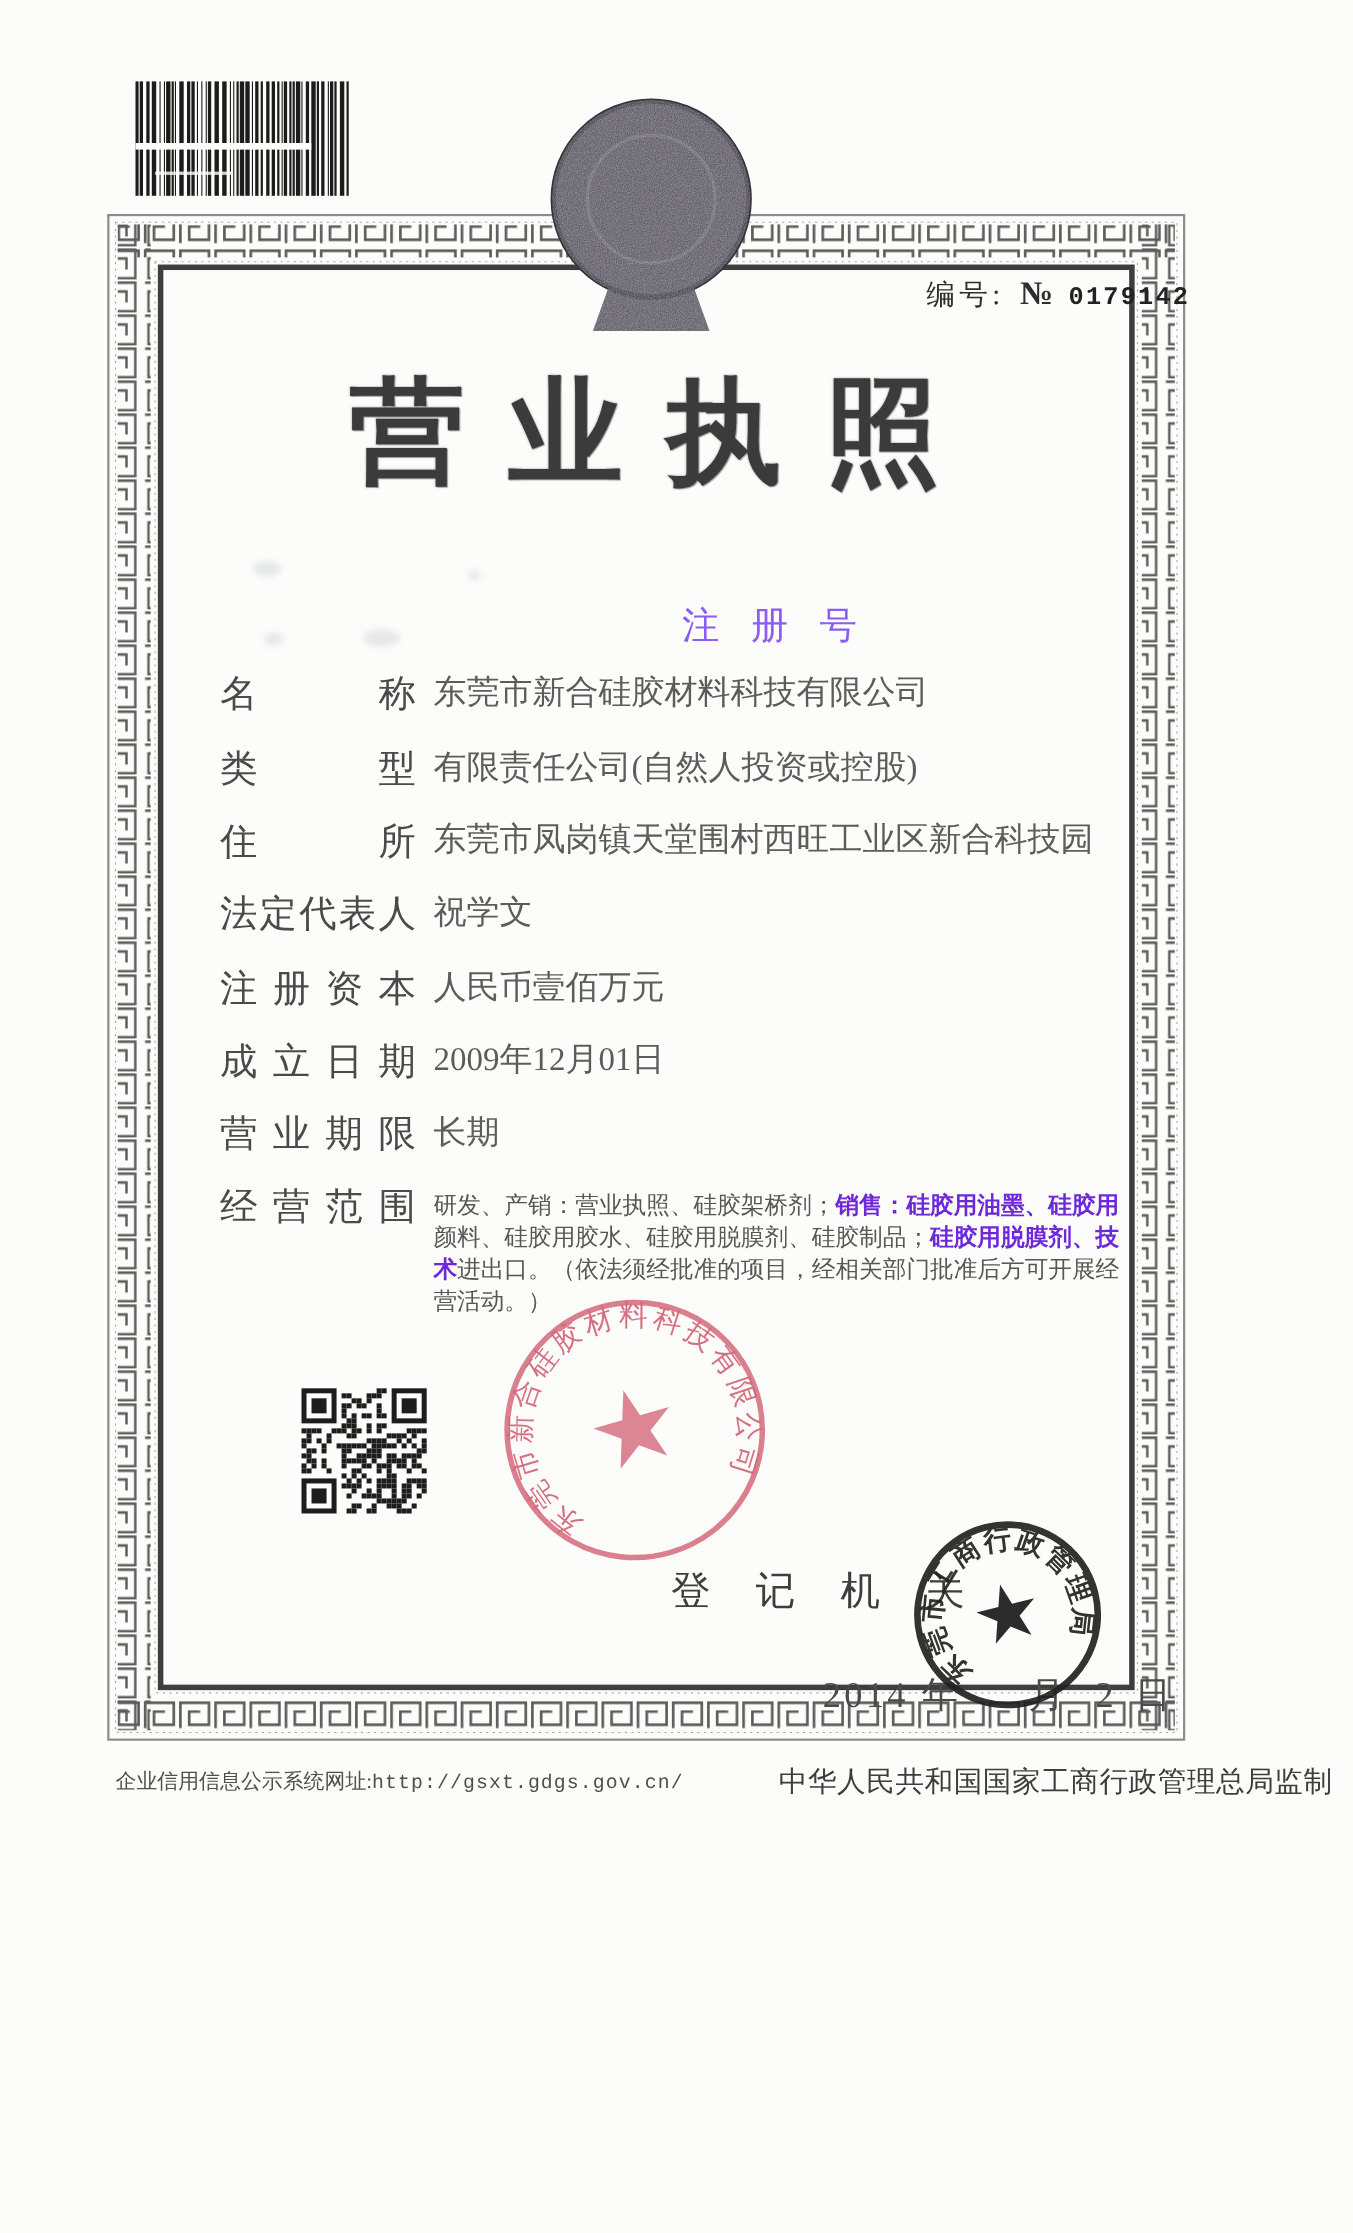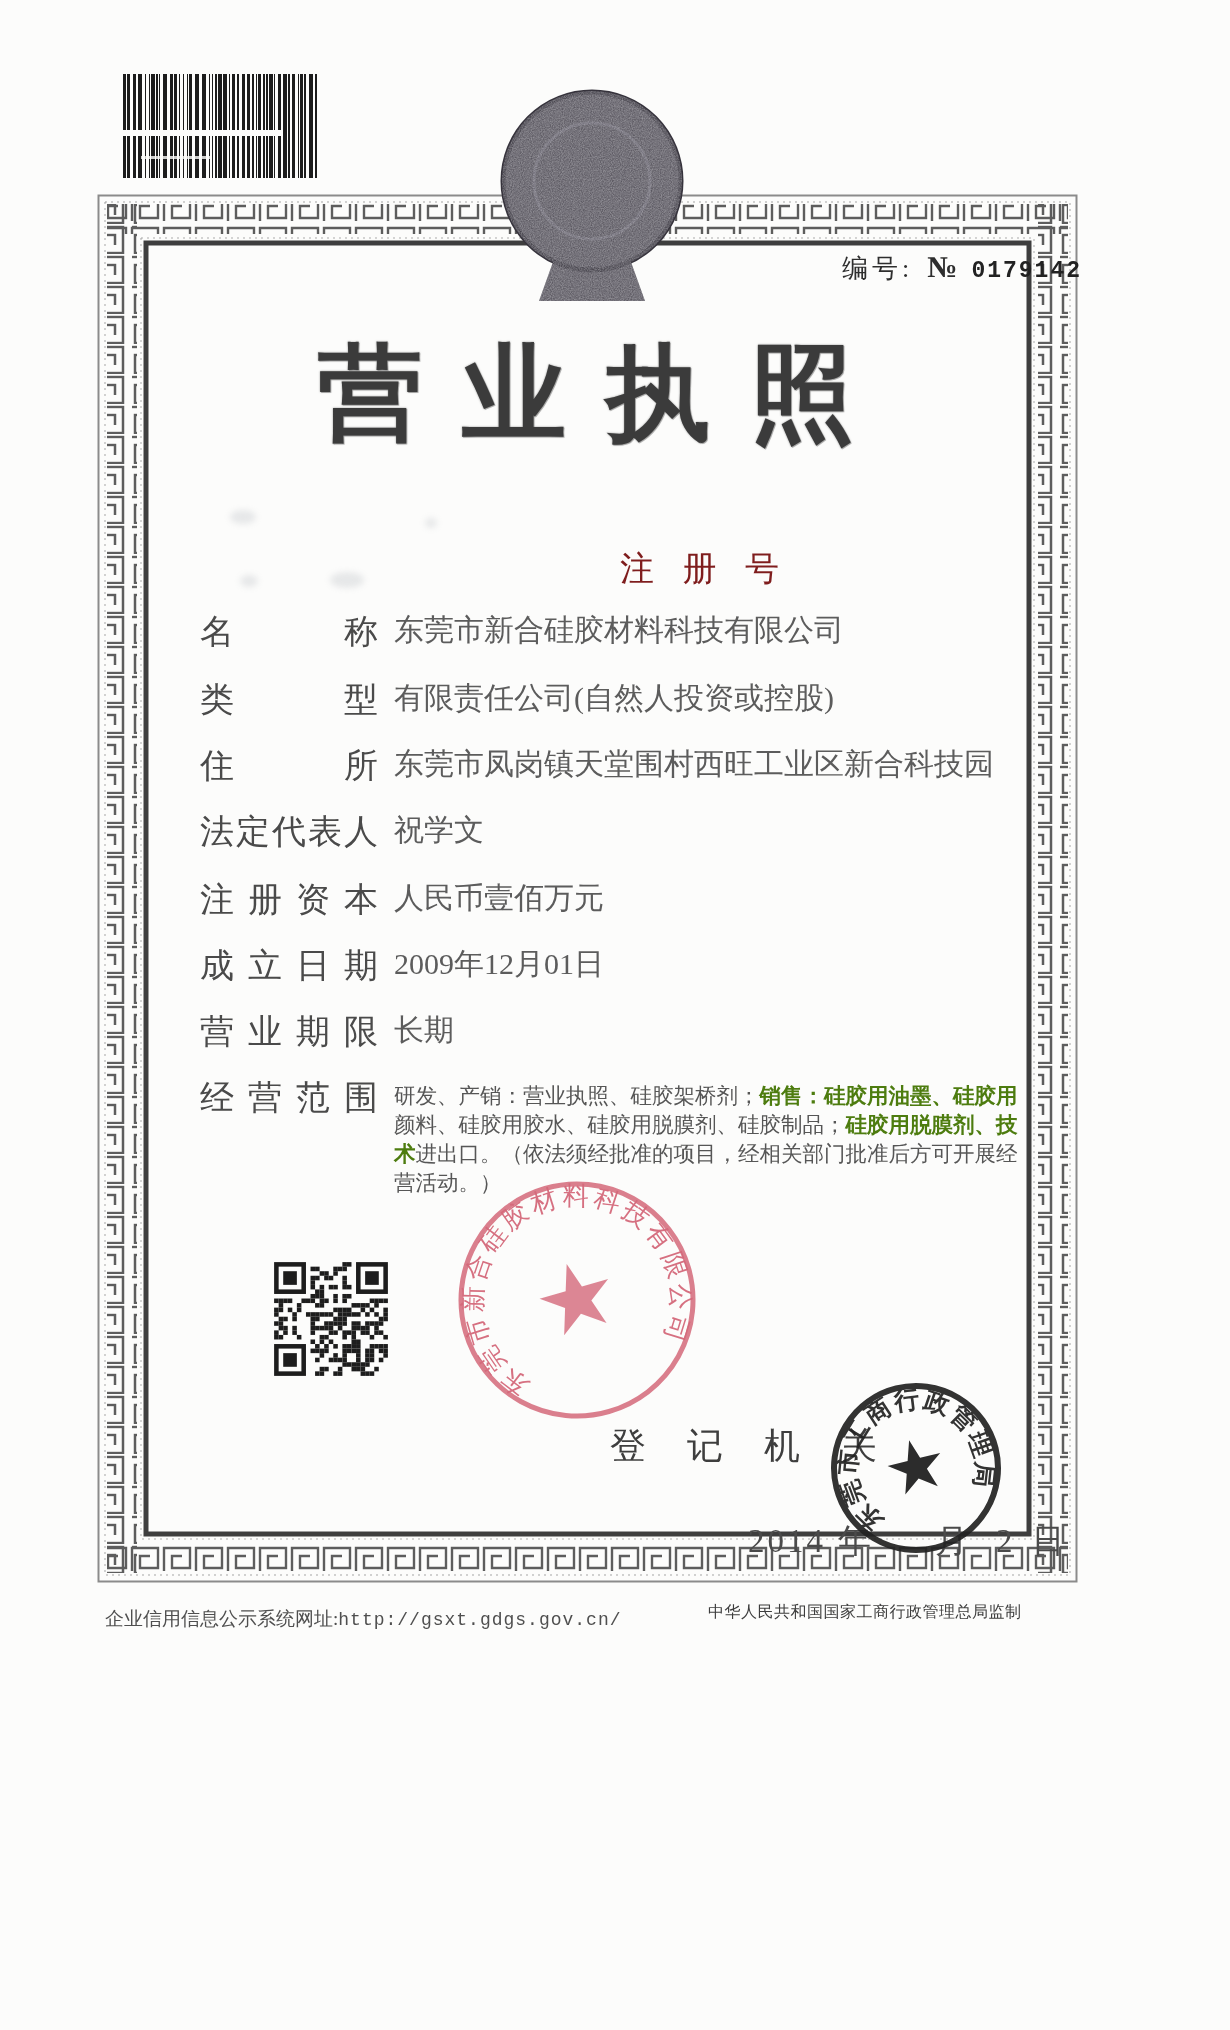--- a/index.html
+++ b/index.html
@@ -24,48 +24,48 @@
   .license-title{
     left:278px;top:338px;width:560px;text-align:center;
     font-size:104px;font-weight:bold;line-height:1.08;
     letter-spacing:40px;text-indent:40px;color:#3b3b3b;
     text-shadow:0 0 2px rgba(40,40,40,.55), 1px 1px 0 rgba(70,70,70,.35);
     white-space:nowrap;
   }
 
   
   .regno{left:620px;top:546px;display:flex;align-items:baseline;gap:30px;}
-  .regno .lab{font-size:34px;color:#7f1d1d;letter-spacing:10px;}
+  .regno .lab{font-size:34px;color:#8b5cf6;letter-spacing:10px;}
   .regno .num{font-size:34px;color:#3e4856;letter-spacing:1px;font-family:"Liberation Serif",serif;}
 
   
   .field-row{position:absolute;left:0;top:0;width:100%;}
   .field-label{
     position:absolute;left:200px;width:178px;
     font-size:34px;color:#4a4a4a;line-height:1.15;
     display:flex;justify-content:space-between;white-space:nowrap;
   }
   .field-value{
     position:absolute;left:394px;width:640px;
     font-size:30px;color:#5c5c5c;line-height:1.2;white-space:nowrap;
   }
   .field-value.scope{
     font-size:21.5px;width:628px;line-height:29px;white-space:normal;
     color:#565656;top:4px;
   }
-  .field-value.scope .b{font-weight:bold;color:#4d7c0f;}
+  .field-value.scope .b{font-weight:bold;color:#6d28d9;}
 
   
   .registrar{left:610px;top:1422px;font-size:36px;color:#3e3e3e;letter-spacing:16px;white-space:nowrap;}
   .datebar{left:748px;top:1488px;display:flex;align-items:baseline;color:#4a4a4a;white-space:nowrap;margin-top:31px;}
   .datebar span{font-size:33px;}
   .datebar .y{letter-spacing:3px;font-family:"Liberation Serif",serif;}
   .footer-left{left:105px;top:1606px;font-size:19px;color:#4f4f4f;display:flex;align-items:baseline;}
   .footer-left .url{font-family:"Liberation Mono",monospace;font-size:18px;letter-spacing:1px;}
-  .footer-right{left:708px;top:1602px;font-size:16px;color:#3d3d3d;letter-spacing:0.5px;white-space:nowrap;}
+  .footer-right{left:708px;top:1602px;font-size:26px;color:#3d3d3d;letter-spacing:0.5px;white-space:nowrap;}
 
   svg text{font-family:"Liberation Serif",serif;}
 </style>
 </head>
 <body>
 
 <svg class="abs" style="left:97px;top:194px;" width="981" height="1389" viewBox="0 0 981 1389">
   <defs>
     <pattern id="meanderH" width="32" height="30" patternUnits="userSpaceOnUse">
       <path d="M3 27 V4 H29 V24 H11 V12 H21" fill="none" stroke="#5d5d5d" stroke-width="2.4"></path>

